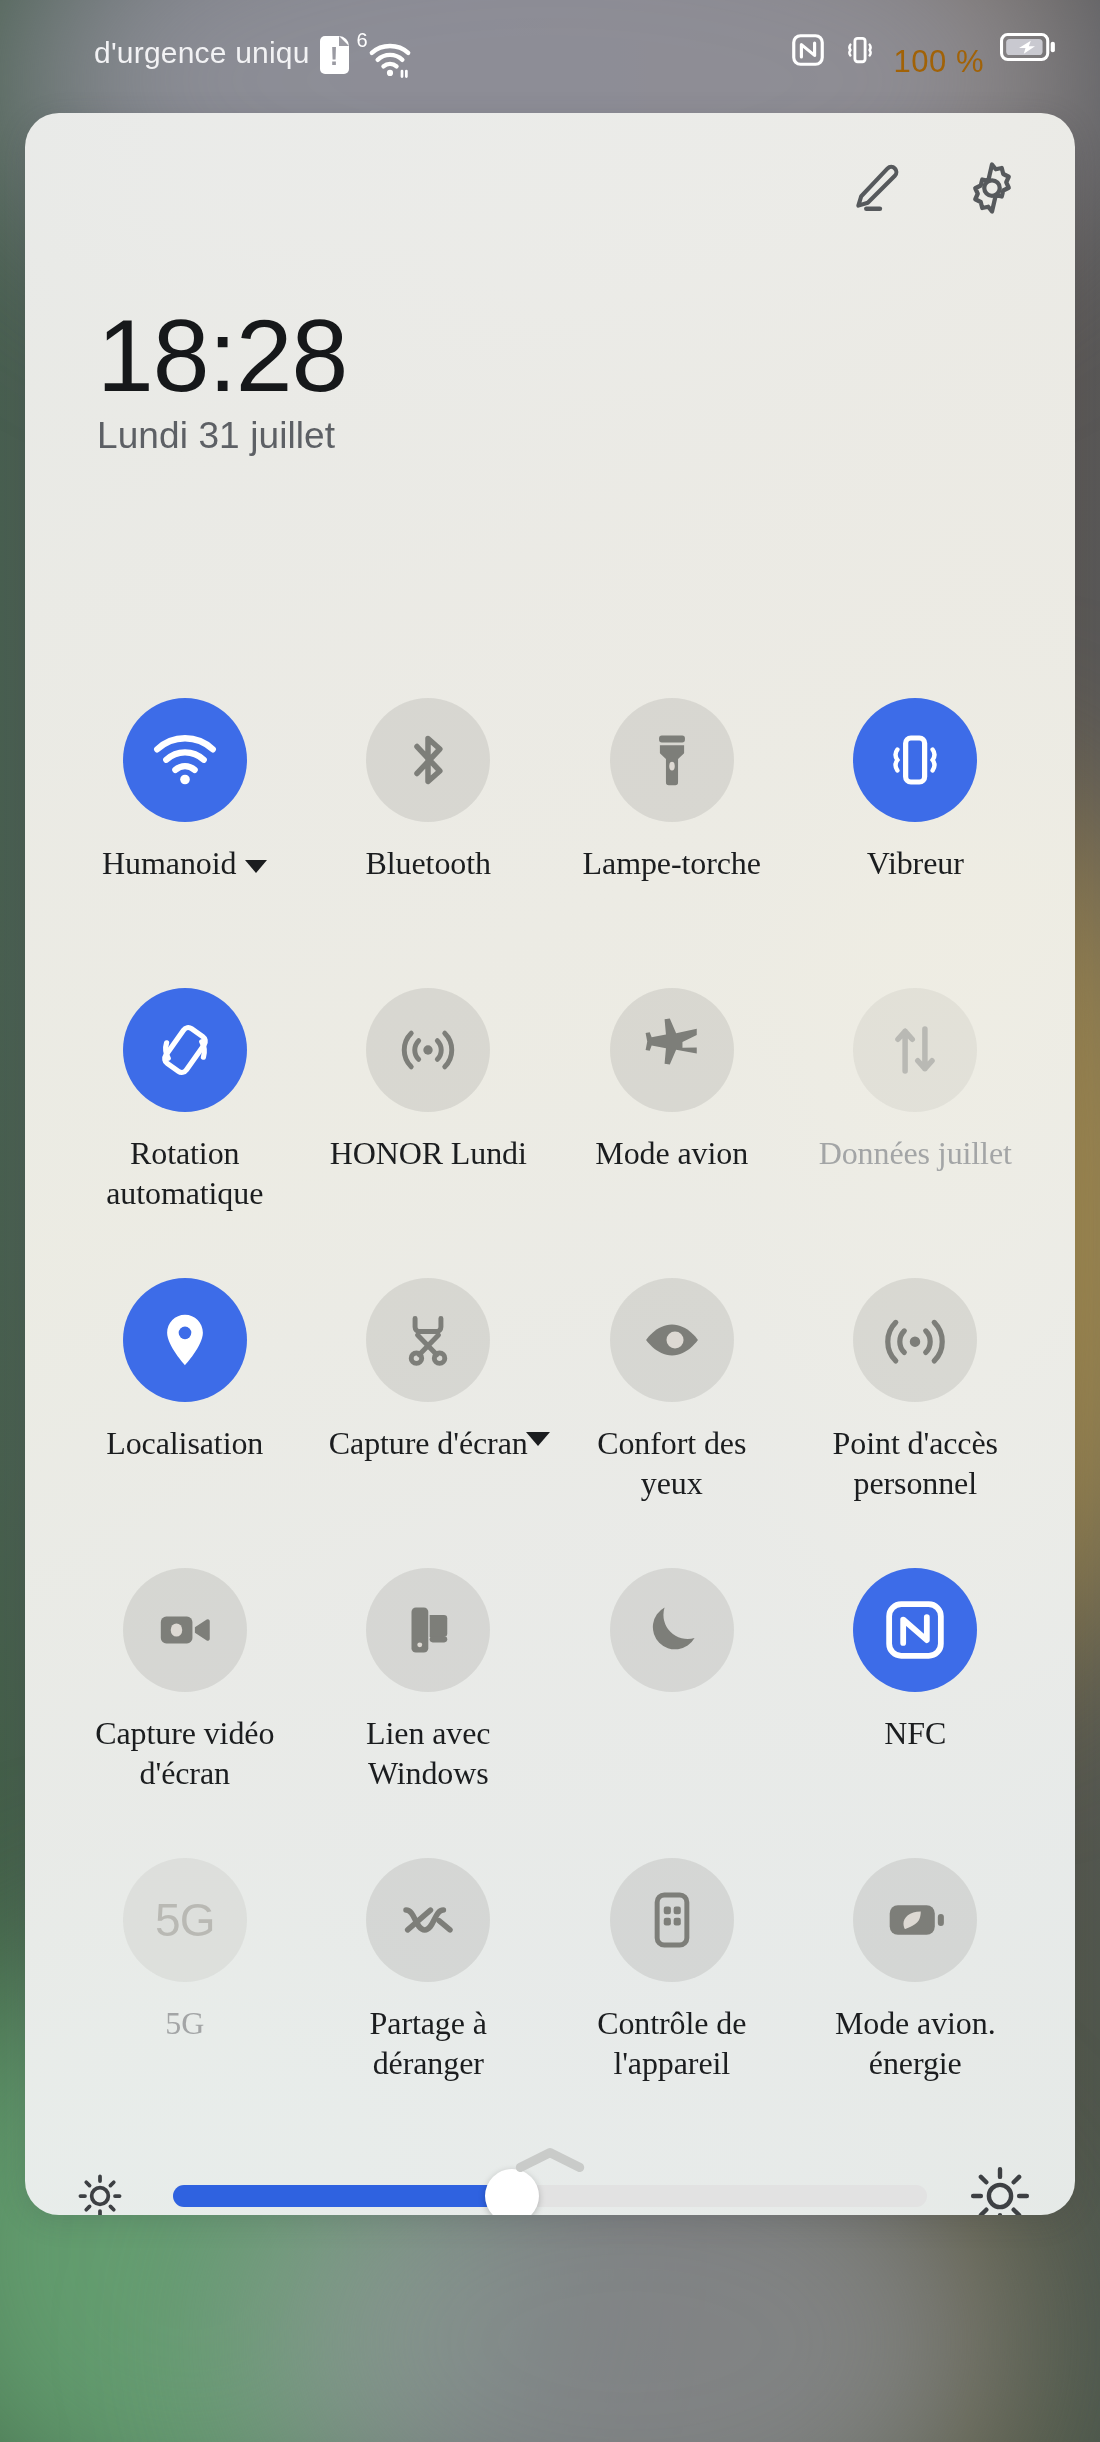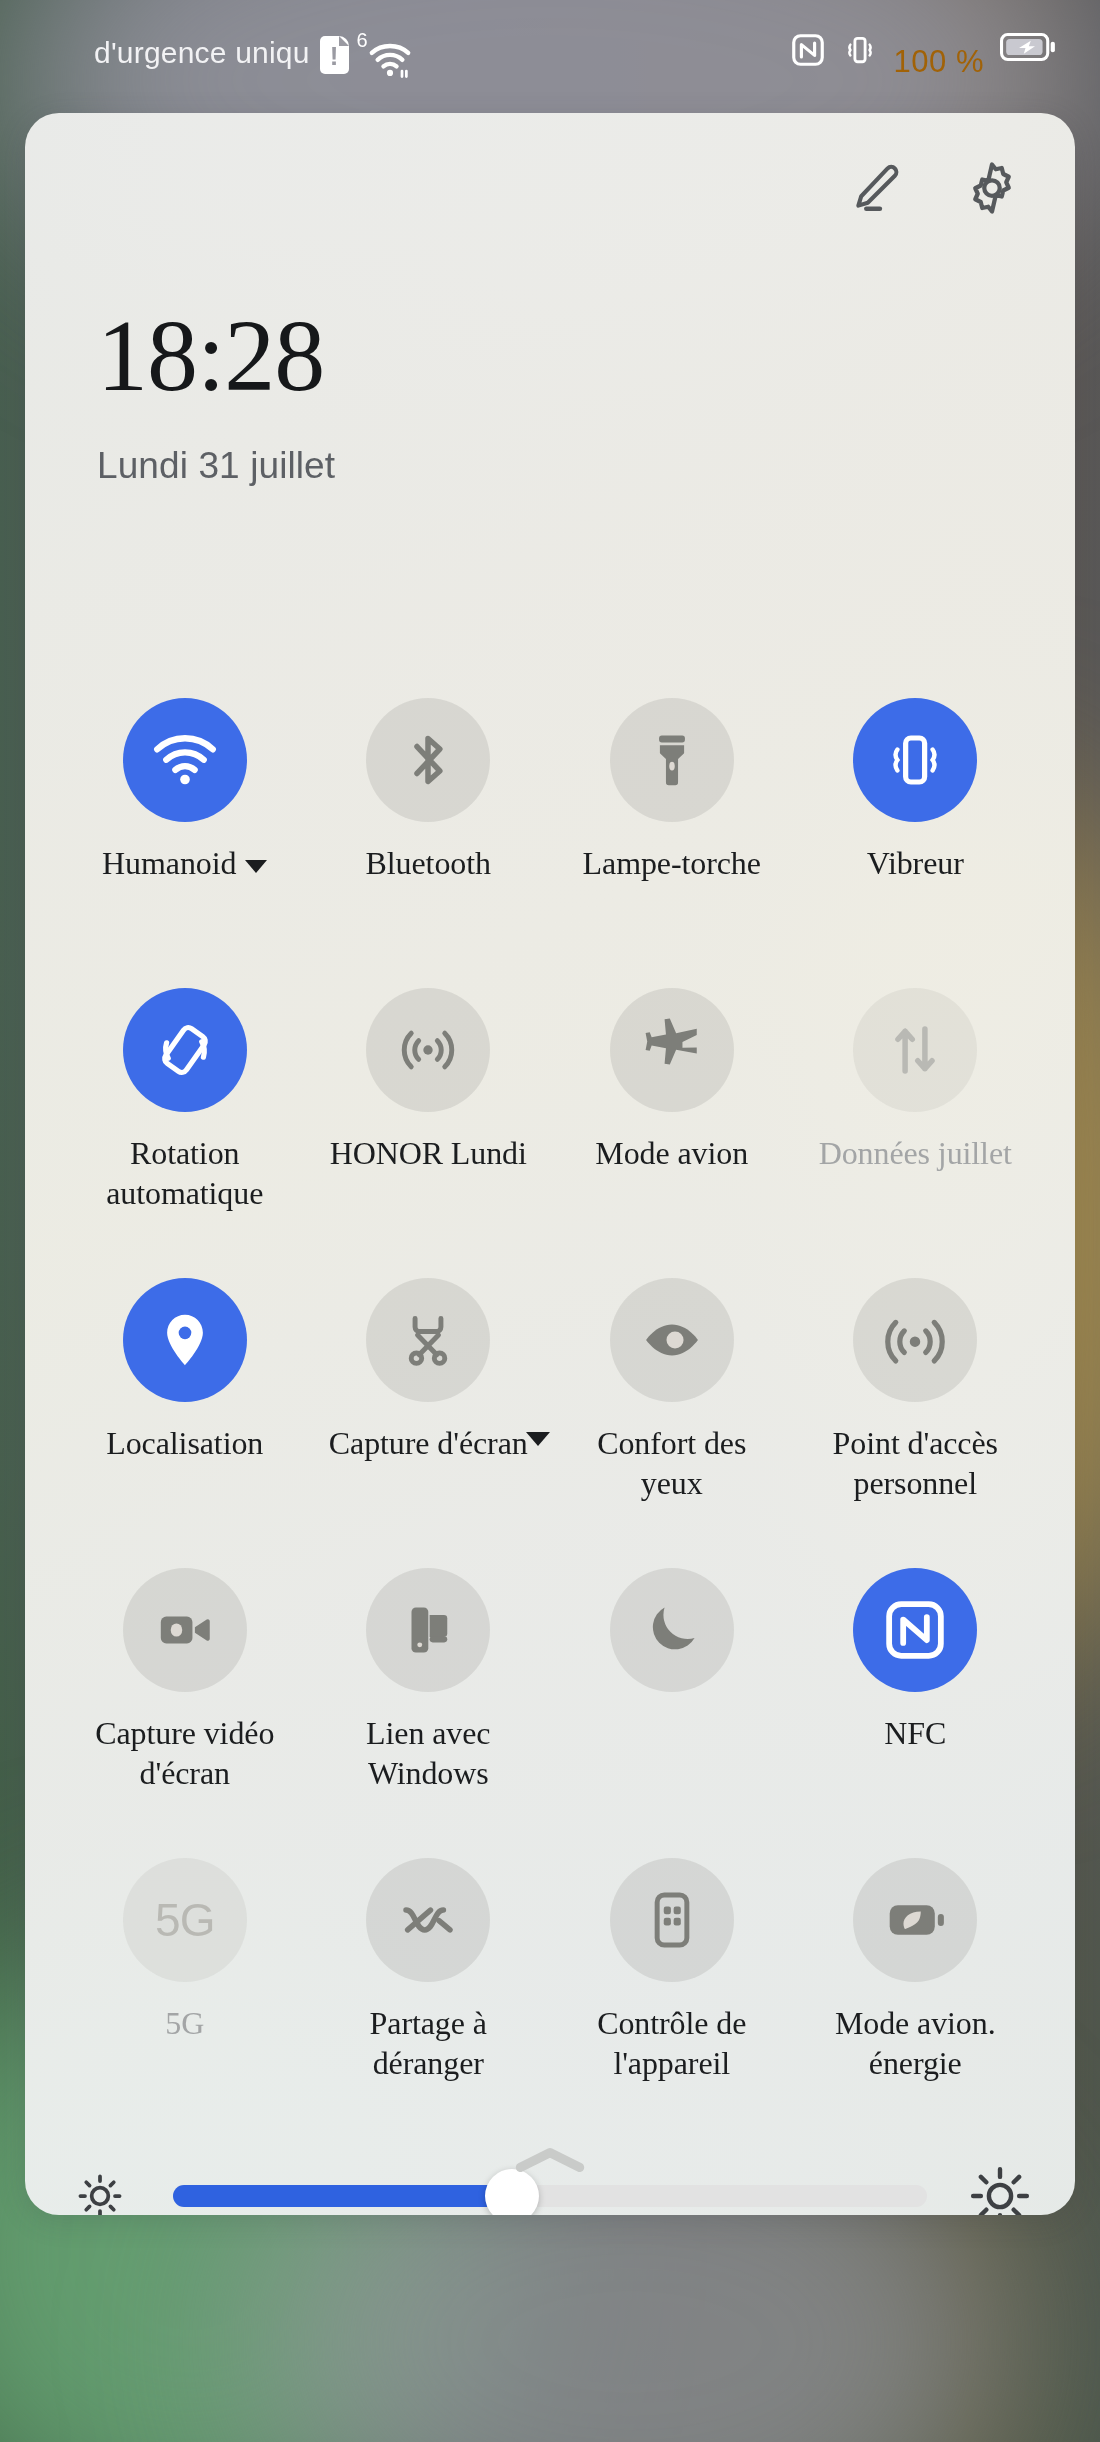--- a/index.html
+++ b/index.html
@@ -92,24 +92,24 @@
   #panel-header {
     position: absolute; right: 52px; top: 44px;
     display: flex; align-items: center; gap: 54px;
   }
   .hdr-btn { width: 62px; height: 62px; display: flex; align-items: center; justify-content: center; cursor: pointer; }
 
   
   #clock-block { position: absolute; left: 72px; top: 192px; }
   #clock-time {
     font-size: 102px; line-height: 1; color: #16181a;
-    font-weight: 400; letter-spacing: -1px; font-family: Liberation Serif, serif;
+    font-weight: 400; letter-spacing: -1px;
   }
   #clock-date {
-    margin-top: 38px; font-size: 37px; color: #5d6065; letter-spacing: .1px;
+    margin-top: 8px; font-size: 37px; color: #5d6065; letter-spacing: .1px;
   }
 
   
   #tiles-grid {
     position: absolute; left: 38px; top: 585px; width: 974px;
     display: grid; grid-template-columns: repeat(4, 1fr);
     row-gap: 0;
   }
   .tile {
     display: flex; flex-direction: column; align-items: center;

